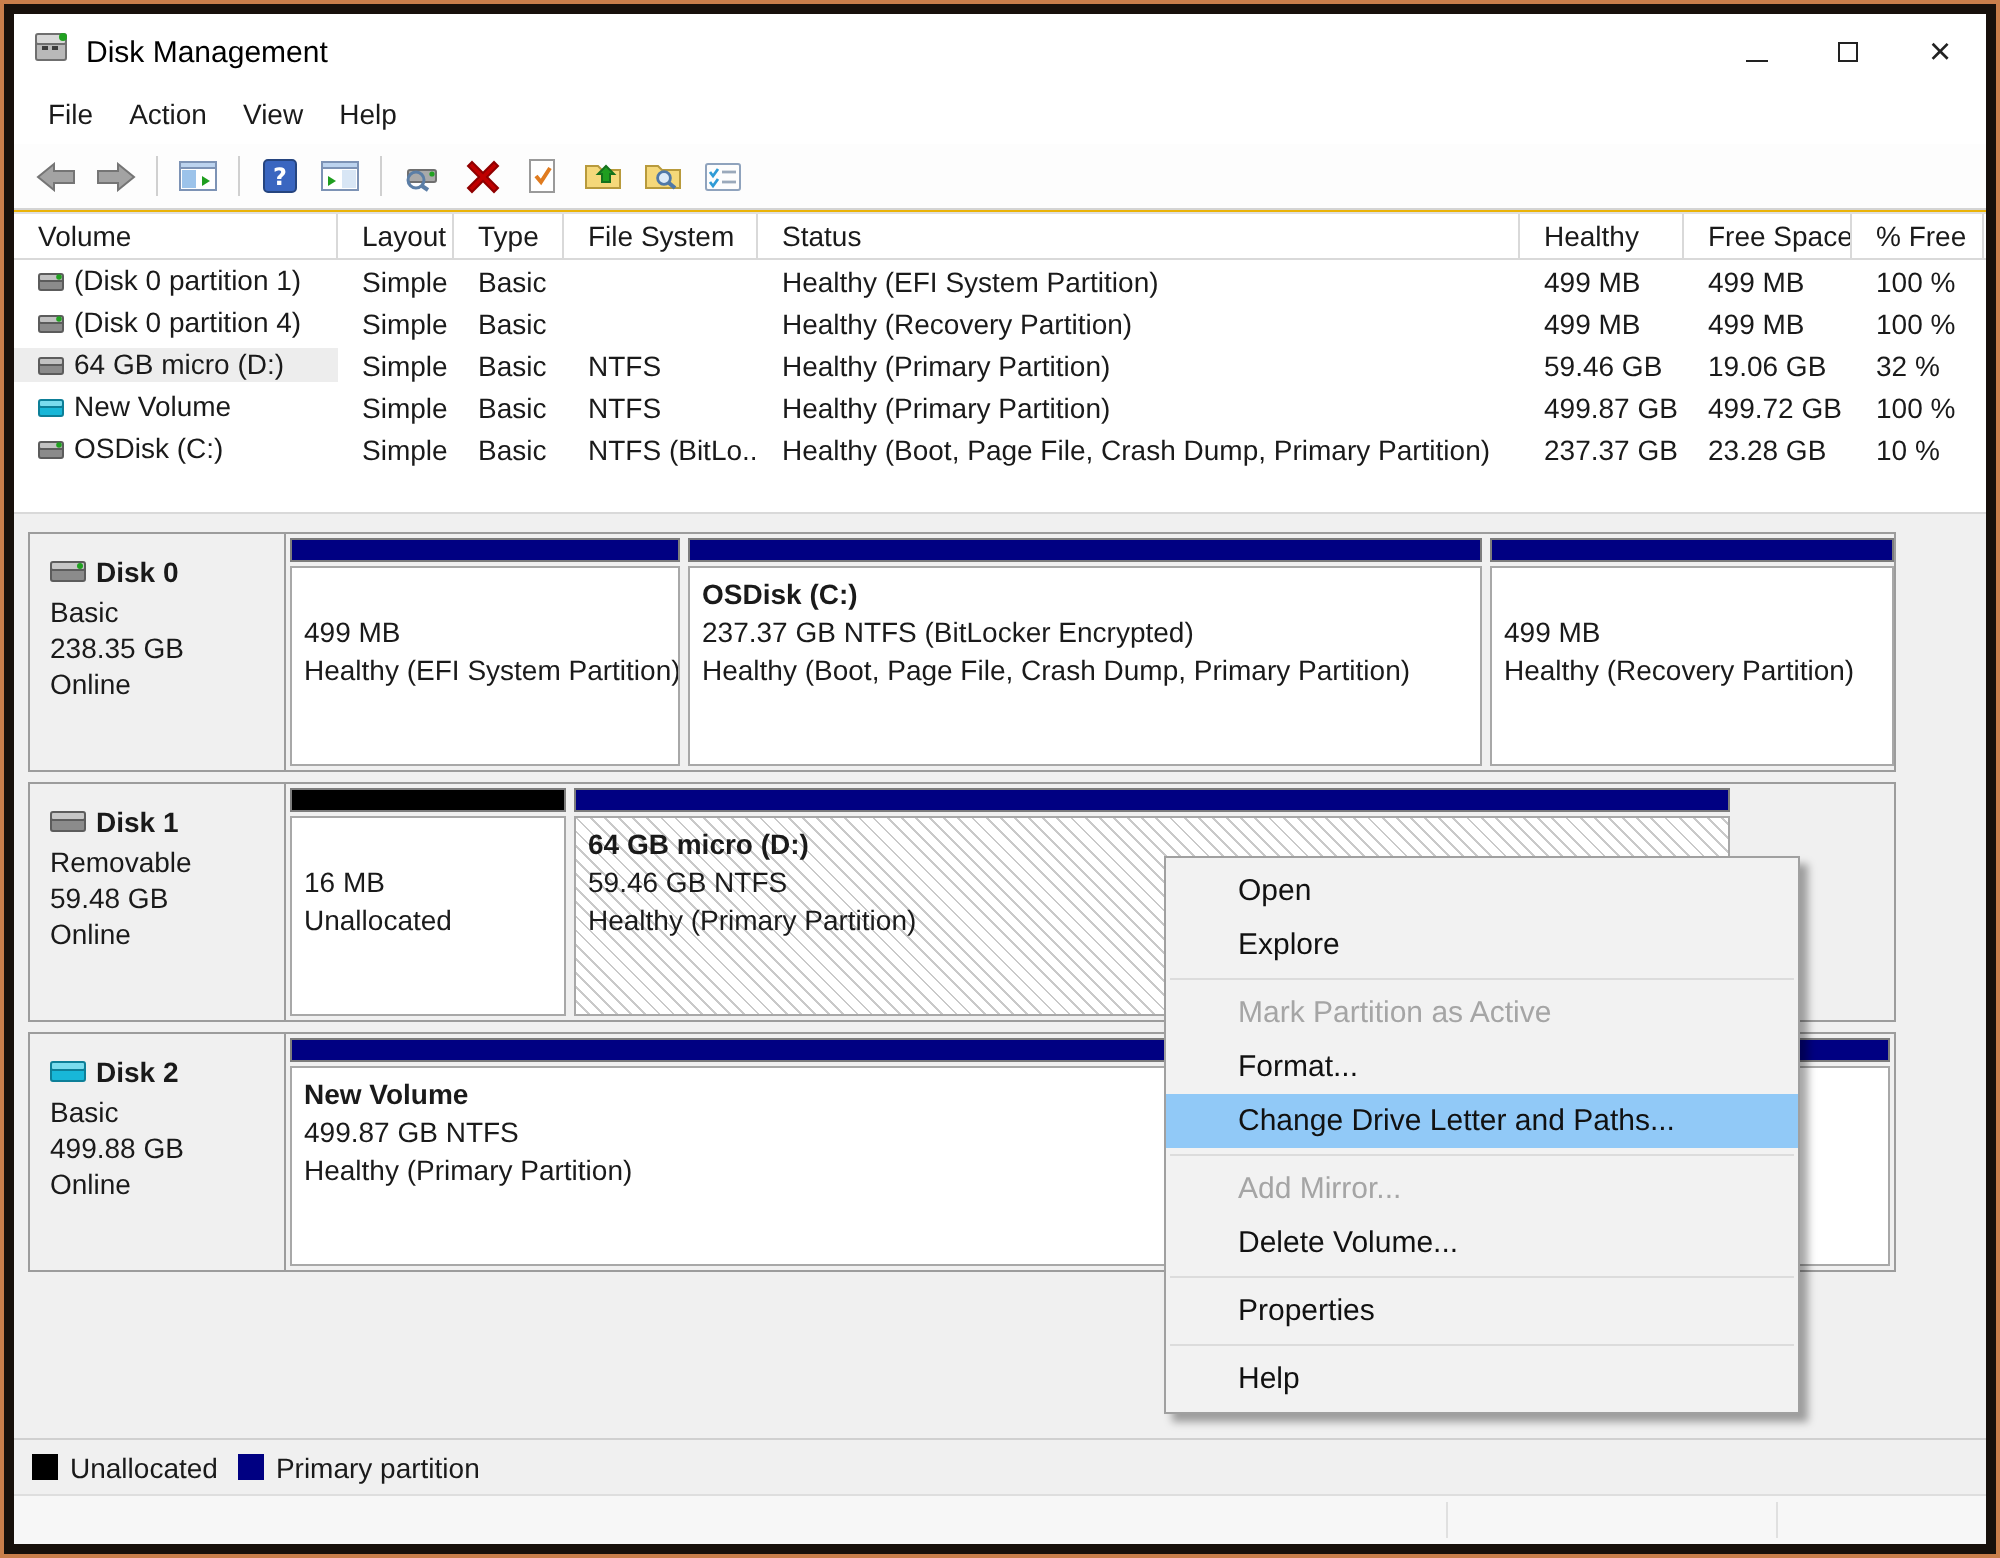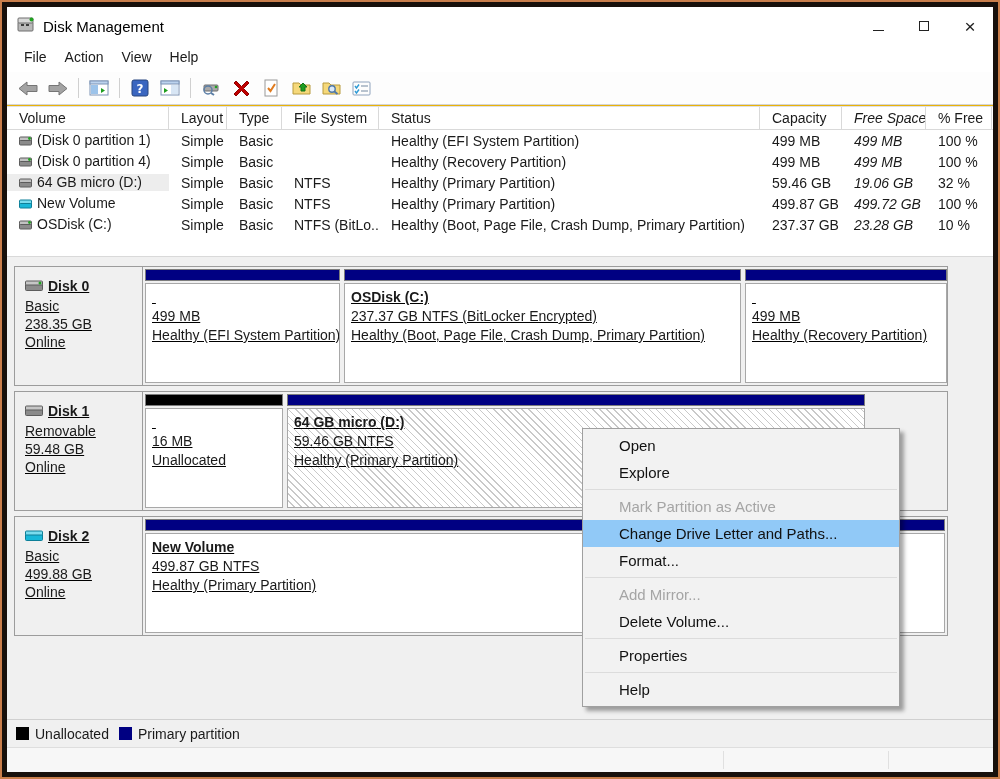--- a/index.html
+++ b/index.html
@@ -32,26 +32,26 @@
 
   
   .vol-pane { background:#fff; height:150px; border-bottom:1px solid #d9d9d9; }
   .vtable { width:100%; font-size:14px; color:#1a1a1a; }
   .vrow { display:flex; height:21px; align-items:center; }
   .vhead { height:23px; border-bottom:1px solid #d9d9d9; }
   .vhead .vcell { height:100%; display:flex; align-items:center; border-right:1px solid #d9d9d9; }
   .vcell { padding:0 12px; white-space:nowrap; overflow:hidden; }
   .c-name{ width:162px; } .c-layout{ width:58px; } .c-type{ width:55px; }
   .c-fs{ width:97px; } .c-status{ width:381px; } .c-cap{ width:82px; }
-  .c-free{ width:84px;font-style:italic; } .c-pct{ width:66px; }
+  .c-free{ width:84px; } .c-pct{ width:66px; }
   .c-name.sel { background:#ededed; }
   .row-ico { display:inline-block; vertical-align:-1px; margin-right:5px; }
 
   
-  .disk-pane { padding:9px 0 0 7px;text-decoration:underline; }
+  .disk-pane { padding:9px 0 0 7px; }
   .disk-row { display:flex; width:934px; border:1px solid #9c9c9c; background:#f0f0f0; margin-bottom:5px; }
   .disk-label { width:128px; border-right:1px solid #9c9c9c; padding:10px 8px 8px 10px; font-size:14px; color:#1a1a1a; background:#f0f0f0; }
   .disk-label .dname { font-weight:bold; margin-bottom:2px; display:flex; align-items:center; gap:5px; }
   .disk-label div { line-height:18px; }
   .disk-graph { flex:1; display:flex; gap:4px; padding:2px 0 2px 2px; height:118px; }
   .part { display:flex; flex-direction:column; }
   .part-bar { height:12px; border:1px solid #7d7d7d; }
   .bar-primary { background:#000082; }
   .bar-unalloc { background:#000000; }
   .part-body { flex:1; margin-top:2px; background:#fff; border:1px solid #a8a8a8; padding:4px 6px; font-size:14px; color:#1a1a1a; overflow:hidden; }
@@ -194,21 +194,21 @@
   <div class="client">
 
     <div class="vol-pane">
       <div class="vtable">
         <div class="vrow vhead">
           <span class="vcell c-name">Volume</span>
           <span class="vcell c-layout">Layout</span>
           <span class="vcell c-type">Type</span>
           <span class="vcell c-fs">File System</span>
           <span class="vcell c-status">Status</span>
-          <span class="vcell c-cap">Capacity</span>
+          <span class="vcell c-cap">Healthy</span>
           <span class="vcell c-free">Free Space</span>
           <span class="vcell c-pct">% Free</span>
         </div>
 
         <div class="vrow">
           <span class="vcell c-name"><span class="row-ico"><svg width="13" height="10" viewBox="0 0 13 10">
                       <rect x="0.5" y="3" width="12" height="6" rx="1" fill="#8b8b8b" stroke="#5c5c5c"></rect>
                       <rect x="0.5" y="1" width="12" height="3.5" rx="1" fill="#c2c2c2" stroke="#5c5c5c"></rect>
                       <circle cx="10.5" cy="2.5" r="1.4" fill="#21a121"></circle>
                     </svg></span><span>(Disk 0 partition 1)</span></span>
@@ -401,22 +401,22 @@
       <span class="status-divider" style="left:716px"></span>
       <span class="status-divider" style="left:881px"></span>
     </div>
   </div>
 
   <div class="ctx-menu">
     <div class="mi">Open</div>
     <div class="mi">Explore</div>
     <div class="mi-sep"></div>
     <div class="mi disabled">Mark Partition as Active</div>
+    <div class="mi">Format...</div>
     <div class="mi highlight">Change Drive Letter and Paths...</div>
-    <div class="mi">Format...</div>
     <div class="mi-sep"></div>
     <div class="mi disabled">Add Mirror...</div>
     <div class="mi">Delete Volume...</div>
     <div class="mi-sep"></div>
     <div class="mi">Properties</div>
     <div class="mi-sep"></div>
     <div class="mi">Help</div>
   </div>
 
 </div>

